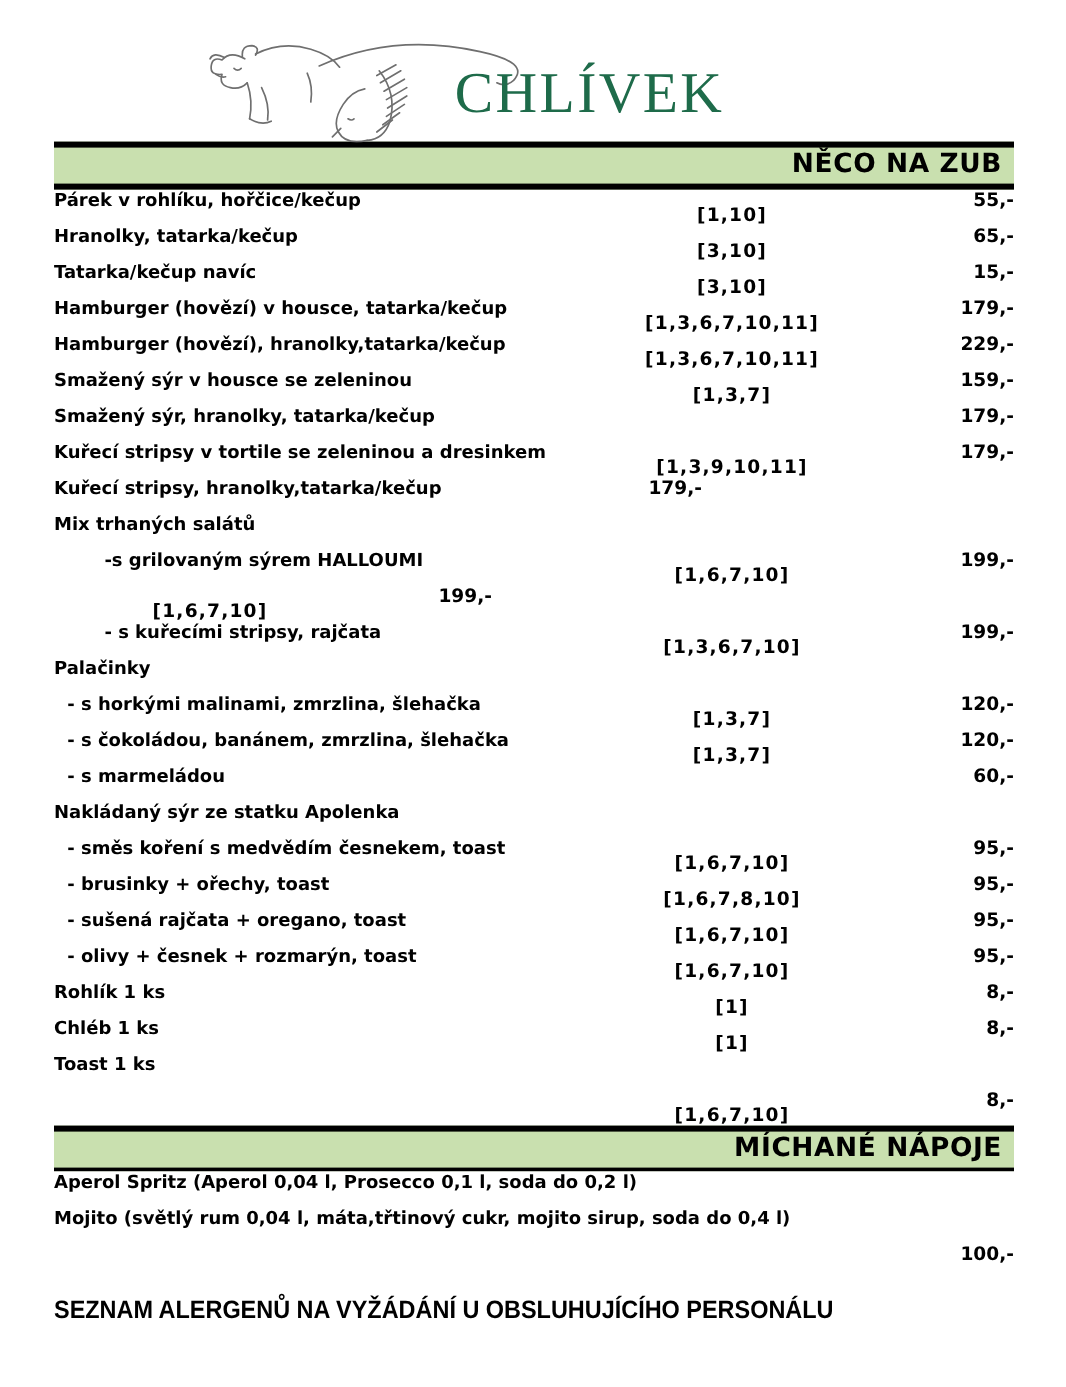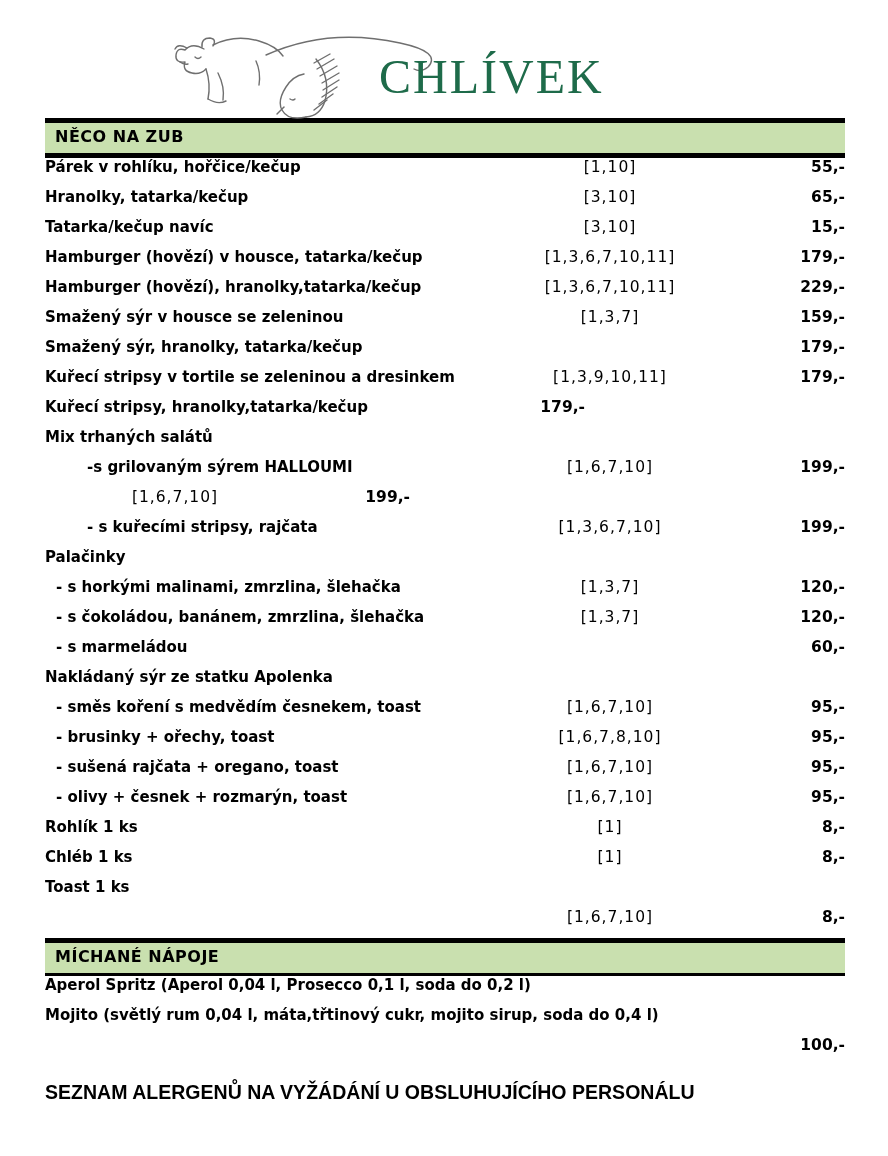--- a/index.html
+++ b/index.html
@@ -24,41 +24,42 @@
     height:118px;
     display:flex;justify-content:center;align-items:center;
   }
   
   .content{width:800px;margin:0 auto 0 45px;}
   .band{
     background:var(--band-green);
     border-top:5px solid #000;
     border-bottom:5px solid #000;
     font-weight:bold;
-    font-size:16px;
+    font-size:22px;
     letter-spacing:.5px;
     padding:1px 10px 3px 10px;
     line-height:26px;
+    text-align:right;
   }
   .band.thin-bottom{border-bottom:3px solid #000;}
   
   .rows{width:100%;}
   .row{
     display:flex;
     align-items:flex-start;
     height:30px;
     white-space:nowrap;
   }
   .cell{overflow:visible;}
   .name{flex:0 0 435px;font-size:15px;}
   .name .b{font-weight:bold;}
   .name .r{font-weight:bold;}
   .allerg{
     flex:0 0 260px;text-align:center;
-    font-weight:normal;font-size:15.5px;letter-spacing:1px;
+    font-weight:bold;font-size:15.5px;letter-spacing:1px;margin-top:12px;
   }
   .price{
     flex:0 0 105px;text-align:right;
     font-weight:bold;font-size:15.5px;
   }
   .row.lv1 .name{padding-left:11px;}
   .row.lv2 .name{padding-left:42px;}
   
   .footer{
     margin:14px 0 0 45px;

